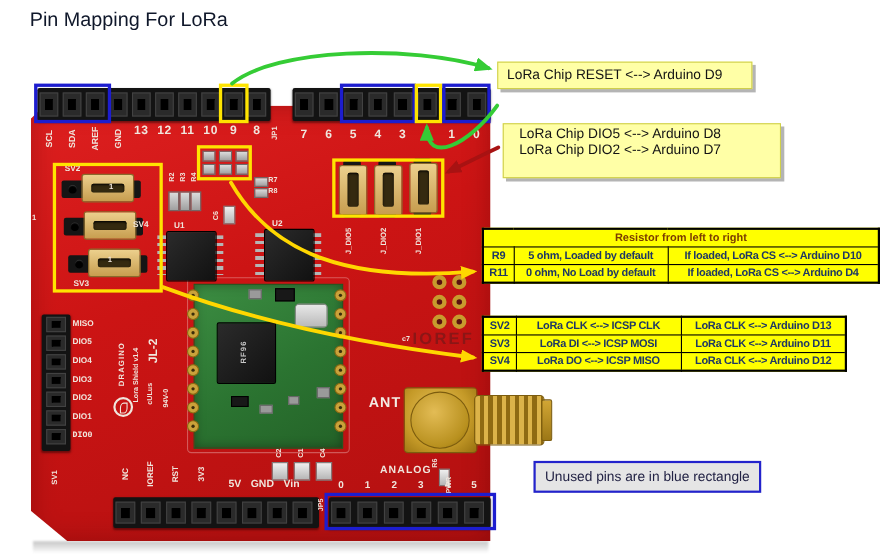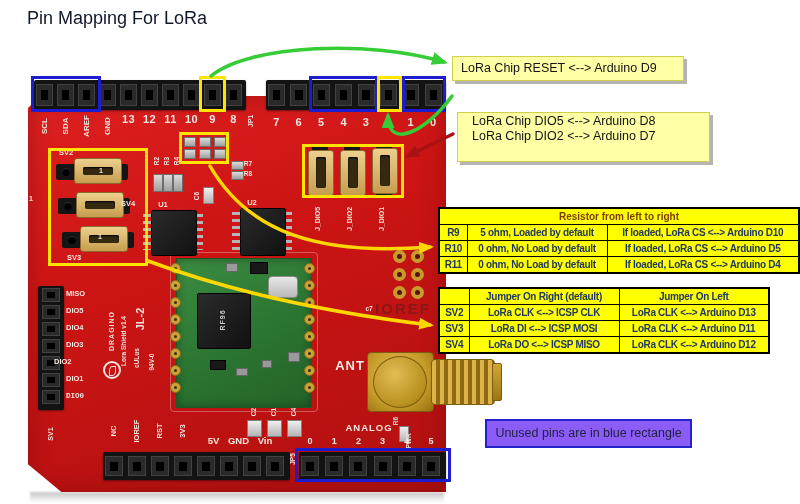--- a/index.html
+++ b/index.html
@@ -87,21 +87,21 @@
   
   .callout{position:absolute;background:#ffffa6;border:1px solid #cfcf4a;
            box-shadow:3px 3px 0 #b4b4b4;color:#141414;font-size:12.5px;z-index:30;
            white-space:nowrap;}
   .c-line{line-height:15px;}
   .ytable{position:absolute;border-collapse:collapse;z-index:30;background:#ffff00;
           border:2px solid #000;table-layout:fixed;}
   .ytable td{border:1px solid #000;font-size:10px;font-weight:bold;color:#1f3864;
              padding:1px 4px;white-space:nowrap;letter-spacing:-0.3px;overflow:hidden;height:13px;text-align:center;}
   .ytable td.rhead{color:#7b3c00;text-align:center;letter-spacing:0;}
-  .note{position:absolute;background:#8b5cf6;border:2px solid #2323cc;color:#222244;
+  .note{position:absolute;background:#e5e5e5;border:2px solid #2323cc;color:#222244;
         font-size:12.5px;z-index:30;text-align:center;}
 
   svg.arrows{position:absolute;left:0;top:0;z-index:40;pointer-events:none;}
 </style>
 </head>
 <body>
 
 <div id="stage">
 
   <div class="title">Pin Mapping For LoRa</div>
@@ -135,43 +135,33 @@
       <tbody>
         <tr>
           <td colspan="3" class="rhead">Resistor from left to right</td>
         </tr>
         <tr>
           <td>R9</td>
           <td>5 ohm, Loaded by default</td>
           <td>If loaded, LoRa CS &lt;--&gt; Arduino D10</td>
         </tr>
         <tr>
-          <td>R10</td>
-          <td>0 ohm, No Load by default</td>
-          <td>If loaded, LoRa CS &lt;--&gt; Arduino D5</td>
-        </tr>
-        <tr>
           <td>R11</td>
           <td>0 ohm, No Load by default</td>
           <td>If loaded, LoRa CS &lt;--&gt; Arduino D4</td>
         </tr>
       </tbody>
     </table>
   <table class="ytable" id="t-jumper" style="left:438px;top:287px;width:330px">
       <colgroup>
         <col style="width:30px">
         <col style="width:150px">
         <col style="width:150px">
       </colgroup>
       <tbody>
-        <tr>
-          <td></td>
-          <td>Jumper On Right (default)</td>
-          <td>Jumper On Left</td>
-        </tr>
         <tr>
           <td>SV2</td>
           <td>LoRa CLK &lt;--&gt; ICSP CLK</td>
           <td>LoRa CLK &lt;--&gt; Arduino D13</td>
         </tr>
         <tr>
           <td>SV3</td>
           <td>LoRa DI &lt;--&gt; ICSP MOSI</td>
           <td>LoRa CLK &lt;--&gt; Arduino D11</td>
         </tr>
@@ -268,21 +258,21 @@
     <div class="sk sk11" style="left: 332.7px; top: 116px; width: 22px;">4</div>
     <div class="sk sk11" style="left: 355.1px; top: 116px; width: 22px;">3</div>
     <div class="sk sk11" style="left: 377.5px; top: 116px; width: 22px;">2</div>
     <div class="sk sk11" style="left: 399.9px; top: 116px; width: 22px;">1</div>
     <div class="sk sk11" style="left: 422.3px; top: 116px; width: 22px;">0</div>
     <div class="sk sk7 r90" style="left: 239px; top: 115px; width: 24px;">JP1</div>
     <div class="sk sk75 tal" style="left: 66px; top: 288px; width: 36px;">MISO</div>
     <div class="sk sk75 tal" style="left: 66px; top: 305px; width: 36px;">DIO5</div>
     <div class="sk sk75 tal" style="left: 66px; top: 322px; width: 36px;">DIO4</div>
     <div class="sk sk75 tal" style="left: 66px; top: 339px; width: 36px;">DIO3</div>
-    <div class="sk sk75 tal" style="left: 54px; top: 356px; width: 36px;">DIO2</div>
+    <div class="sk sk75 tal" style="left: 66px; top: 356px; width: 36px;">DIO2</div>
     <div class="sk sk75 tal" style="left: 66px; top: 373px; width: 36px;">DIO1</div>
     <div class="sk sk75 tal" style="left: 66px; top: 390px; width: 36px; font-family: Liberation Mono, monospace;">DIO0</div>
     <div class="sk sk7 r90" style="left: 38px; top: 428px; width: 26px;">SV1</div>
     <div class="sk sk75" style="left: 53px; top: 147px; width: 26px;">SV2</div>
     <div class="sk sk75" style="left: 115px; top: 198px; width: 26px;">SV4</div>
     <div class="sk sk75" style="left: 61px; top: 252px; width: 26px;">SV3</div>
     <div class="sk sk7" style="left: 96px; top: 165px; width: 10px;">1</div>
     <div class="sk sk7" style="left: 26px; top: 193px; width: 10px;">1</div>
     <div class="sk sk7" style="left: 95px; top: 231px; width: 10px;">1</div>
     <div class="sk sk7 r90" style="left: 295px; top: 213px; width: 46px;">J_DIO5</div>

